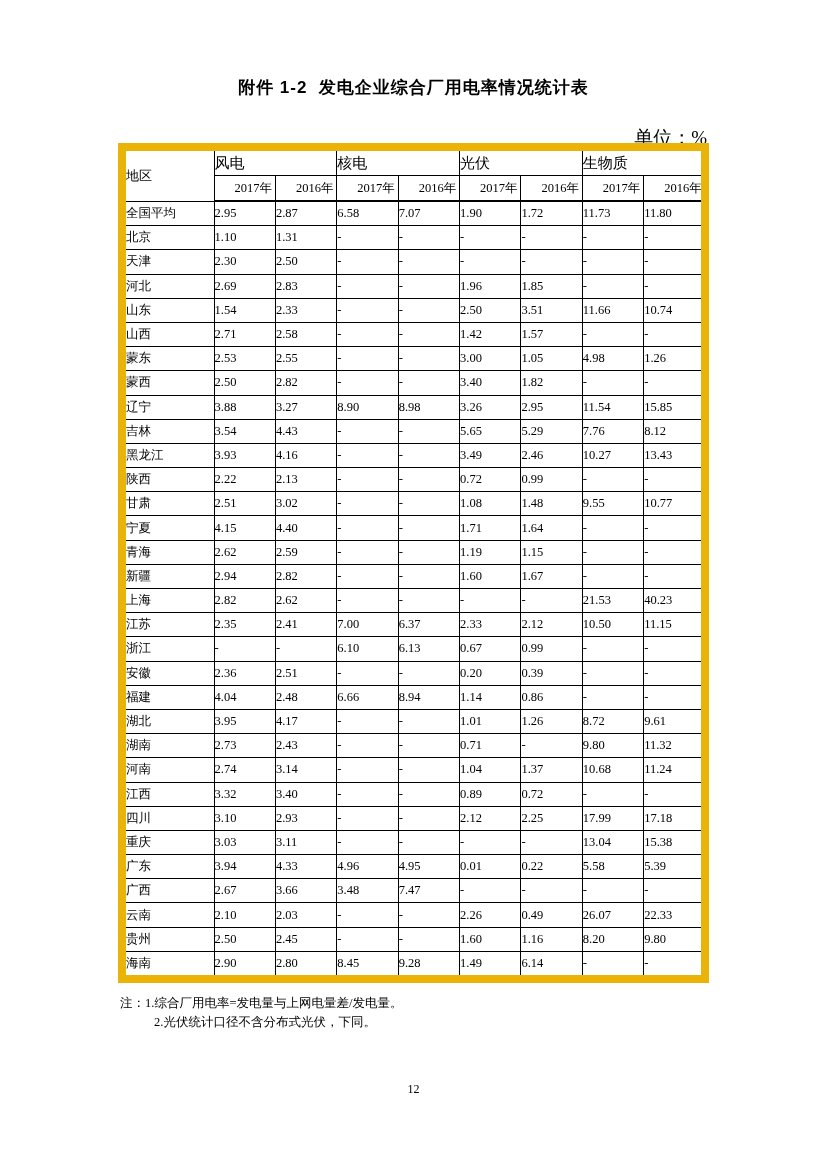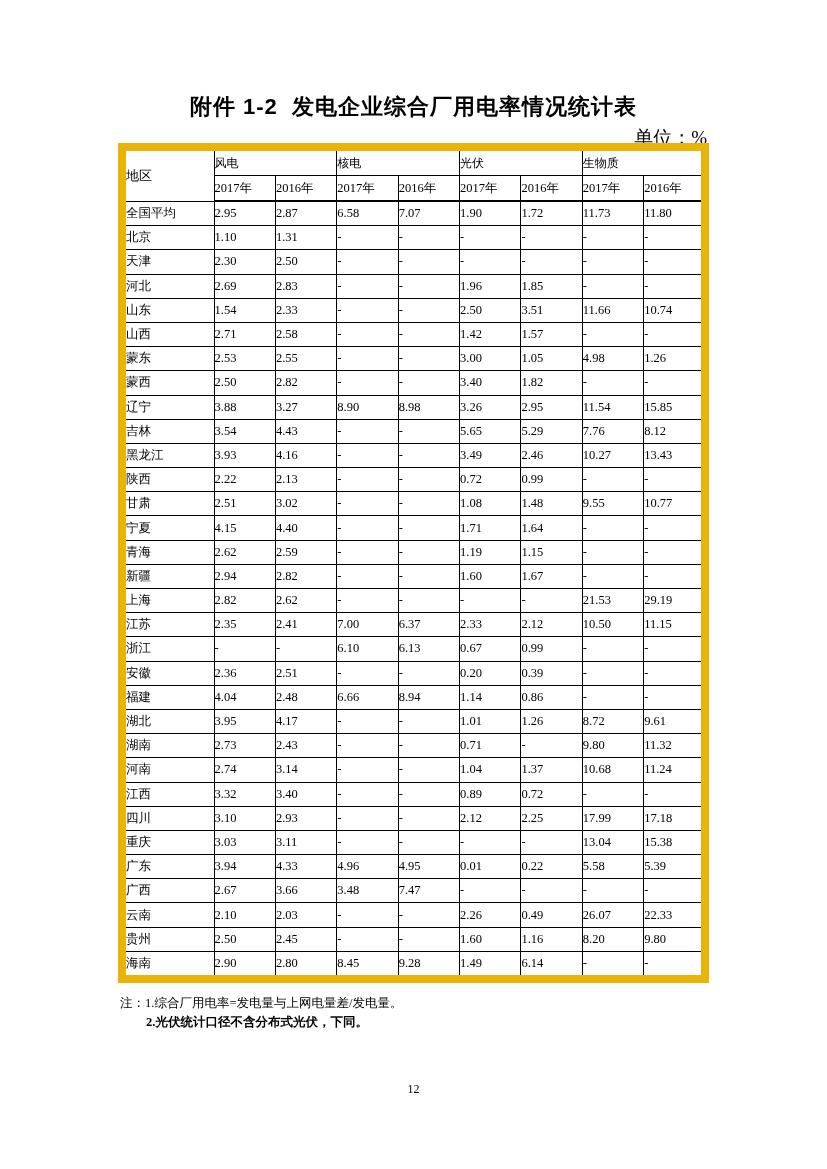--- a/index.html
+++ b/index.html
@@ -7,25 +7,25 @@
     position: relative;
     width: 827px;
     height: 1169px;
     background: #ffffff;
     color: #000000;
     font-family: "Liberation Serif", "DejaVu Serif", serif;
     overflow: hidden;
   }
   .doc-title {
     position: absolute;
-    top: 92px;
+    top: 76px;
     left: 0;
     width: 100%;
     text-align: center;
-    font-size: 22px;
+    font-size: 17px;
     font-weight: bold;
     font-family: "Liberation Sans", "DejaVu Sans", sans-serif;
     letter-spacing: 1px;
     white-space: pre;
   }
   .unit-label {
     position: absolute;
     top: 125px;
     right: 120px;
     font-size: 19px;
@@ -45,33 +45,33 @@
   .doc-table th, .doc-table td {
     border: 1px solid #000;
     border-top-width: 1.5px;
     border-bottom-width: 1.5px;
     font-weight: normal;
     padding: 0;
     vertical-align: middle;
     overflow: hidden;
     white-space: nowrap;
   }
-  .doc-table thead th.group-cell { height: 24px; font-size: 12px; }
+  .doc-table thead th.group-cell { height: 24px; font-size: 15px; }
   .doc-table thead th.corner-cell { font-size: 13px; }
-  .doc-table thead tr.year-row th { height: 24px; border-bottom-width: 2px; font-size: 12.5px; }
+  .doc-table thead tr.year-row th { height: 24px; border-bottom-width: 2px; font-size: 12.5px; padding-left: 20px; }
   .doc-table tbody td { height: 23.2px; }
   .notes {
     position: absolute;
     left: 120px;
     top: 994px;
     font-size: 12.5px;
     line-height: 19px;
   }
   .note-line { white-space: pre; }
-  .note-line.indent { margin-left: 26px; font-weight: bold; }
+  .note-line.indent { margin-left: 34px; }
   .page-number {
     position: absolute;
     top: 1082px;
     left: 0;
     width: 100%;
     text-align: center;
     font-size: 12px;
   }
 </style>
 </head>
@@ -293,21 +293,21 @@
         </tr>
         <tr>
           <td>上海</td>
           <td>2.82</td>
           <td>2.62</td>
           <td>-</td>
           <td>-</td>
           <td>-</td>
           <td>-</td>
           <td>21.53</td>
-          <td>29.19</td>
+          <td>40.23</td>
         </tr>
         <tr>
           <td>江苏</td>
           <td>2.35</td>
           <td>2.41</td>
           <td>7.00</td>
           <td>6.37</td>
           <td>2.33</td>
           <td>2.12</td>
           <td>10.50</td>

